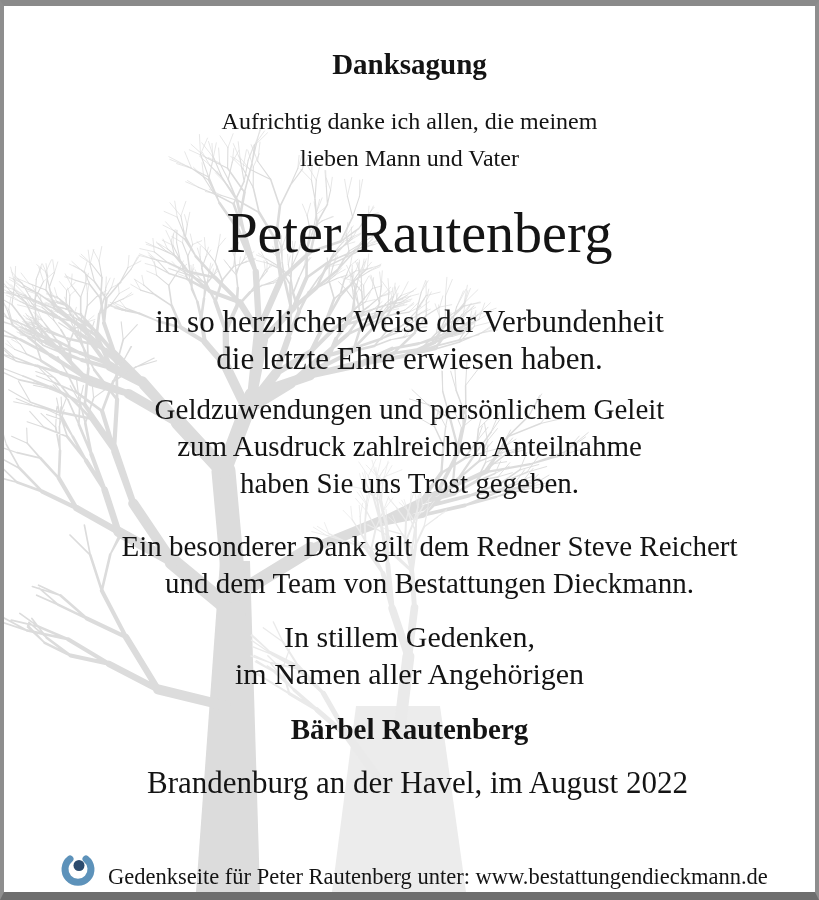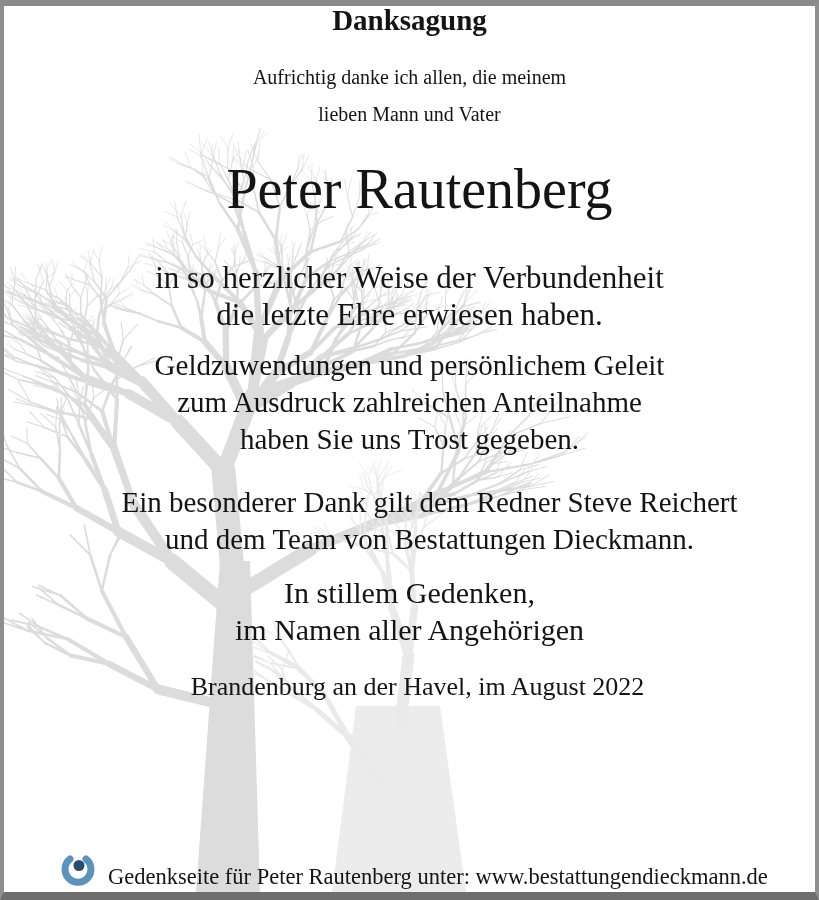--- a/index.html
+++ b/index.html
@@ -11,29 +11,29 @@
     border-top:6px solid #8a8a8a;
     border-left:4px solid #8e8e8e;
     border-right:4px solid #8e8e8e;
     border-bottom:8px solid #6e6e6e;
     overflow:hidden;
     font-family:"Liberation Serif","DejaVu Serif",serif;
     color:#141414;
   }
   .watermark{position:absolute;left:0;top:0;width:811px;height:886px;z-index:1;}
   .content{position:absolute;left:0;top:0;width:811px;height:886px;z-index:2;text-align:center;}
-  .title{font-size:29px;font-weight:bold;line-height:29px;}
-  .intro{margin-top:24px;font-size:20px;line-height:37px;}
+  .title{margin-top:44px;font-size:29px;font-weight:bold;line-height:29px;}
+  .intro{margin-top:24px;font-size:24px;line-height:37px;}
   .deceased{margin-top:26px;font-size:56px;line-height:60px;padding-left:20px;}
   .p1{margin-top:40px;font-size:31px;line-height:37px;}
   .p2{margin-top:14px;font-size:29px;line-height:37px;}
   .p3{margin-top:26px;font-size:29px;line-height:37px;padding-left:40px;}
   .closing{margin-top:16px;font-size:30px;line-height:37px;}
   .mourner{margin-top:22px;font-size:29px;line-height:30px;font-weight:bold;}
-  .place{margin-top:22px;font-size:26px;line-height:34px;margin-left:16px;}
+  .place{margin-top:22px;font-size:31px;line-height:34px;margin-left:16px;}
   .footer{
     position:absolute;left:56px;bottom:2px;height:44px;
     display:flex;align-items:flex-end;gap:12px;z-index:3;
   }
   .footer .memtext{font-size:22.5px;white-space:nowrap;}
   .logo{display:block;}
 </style>
 </head>
 <body>
 
@@ -106,20 +106,21 @@
     <div class="p3">
       <div>Ein besonderer Dank gilt dem Redner Steve Reichert</div>
       <div>und dem Team von Bestattungen Dieckmann.</div>
     </div>
 
     <div class="closing">
       <div>In stillem Gedenken,</div>
       <div>im Namen aller Angehörigen</div>
     </div>
 
+    <div class="mourner">Bärbel Rautenberg</div>
 
     <div class="place">Brandenburg an der Havel, im August 2022</div>
   </div>
 
   <div class="footer">
     <svg class="logo" width="36" height="38" viewBox="0 0 36 38" aria-hidden="true">
       <path d="M 10 7 A 13 13 0 1 0 26 7" fill="none" stroke="#5d92ba" stroke-width="7" stroke-linecap="round"></path>
       <circle cx="19" cy="13.5" r="5.5" fill="#2c4b6e"></circle>
     </svg>
     <span class="memtext">Gedenkseite für Peter Rautenberg unter: www.bestattungendieckmann.de</span>

